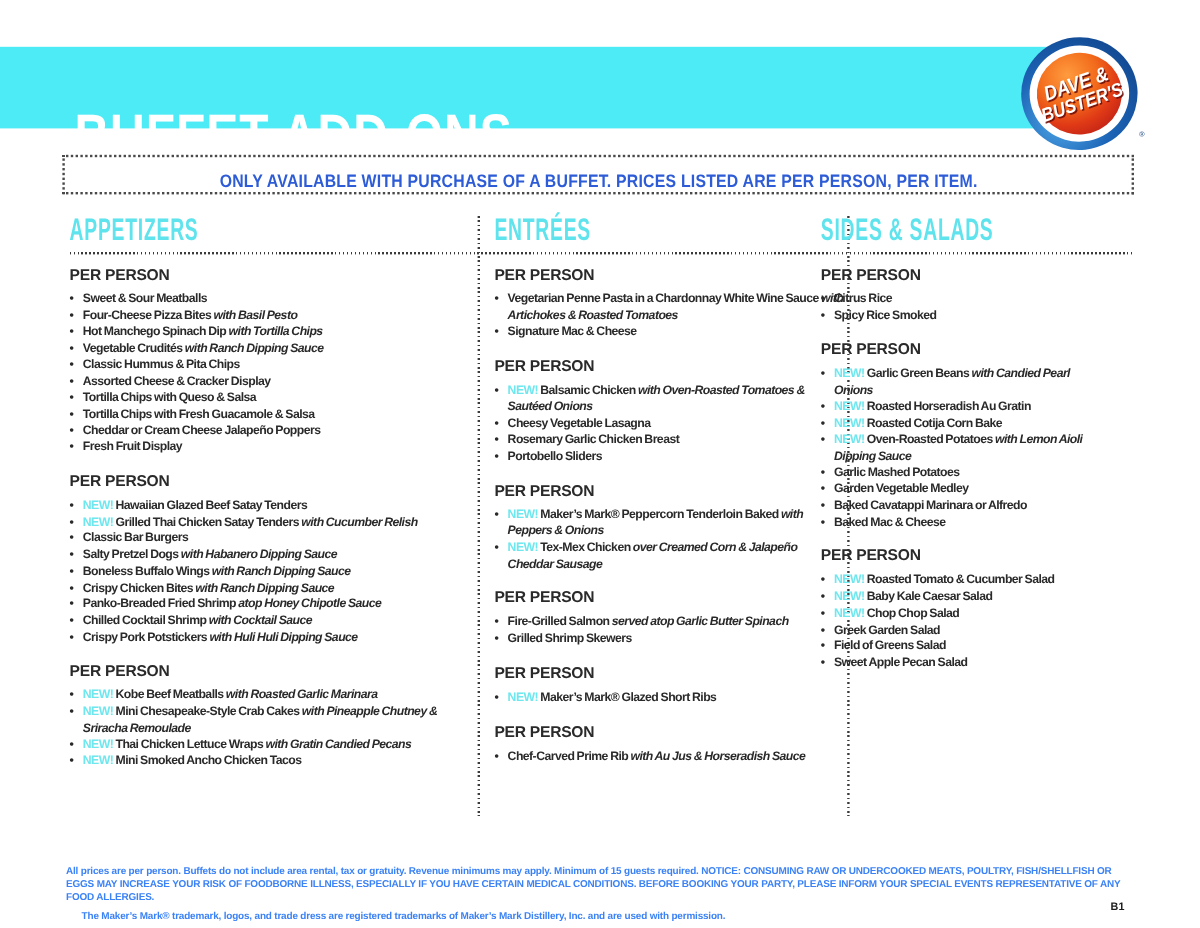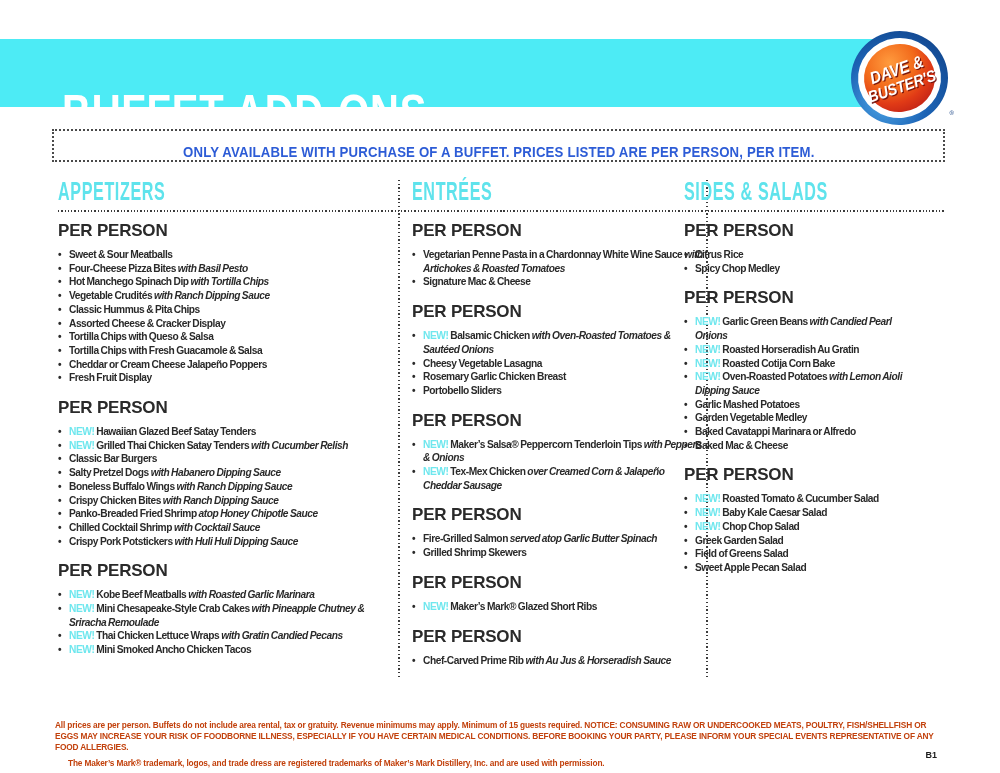--- a/index.html
+++ b/index.html
@@ -42,30 +42,30 @@
 
   .col { position:absolute; top:178px; }
   .col-1 { left:58px;  width:335px; }
   .col-2 { left:412px; width:292px; }
   .col-3 { left:684px; width:223px; }
   .col-title { font-size:26px; font-weight:bold; color:var(--heading,#5fe3ec); white-space:nowrap;
     transform:scaleX(.62); transform-origin:left center; letter-spacing:1px; height:30px; line-height:26px; }
   .col-body { margin-top:4px; }
 
   .section { margin-top:13px; }
-  .per-person { font-size:17px; font-weight:bold; color:#2a2a2a; letter-spacing:-.2px; margin-bottom:7px; }
+  .per-person { font-size:13px; font-weight:bold; color:#2a2a2a; letter-spacing:-.2px; margin-bottom:7px; }
   ul.items { list-style:none; }
   ul.items li { position:relative; padding-left:11px; font-size:10.2px; font-weight:bold;
     color:#2a2a2a; line-height:13.7px; letter-spacing:-.45px; word-spacing:-.5px; }
   ul.items .bullet { position:absolute; left:0; top:0; }
   ul.items .new-flag { color:var(--newflag,#6fe7ee); }
   ul.items em { font-style:italic; }
 
   
-  .footer { position:absolute; left:55px; top:720px; width:890px; color:#c2410c; }
+  .footer { position:absolute; left:55px; top:720px; width:890px; color:#3b82f6; }
   .footer p { font-size:8.3px; font-weight:bold; line-height:11.2px; letter-spacing:-.15px; }
   .footer .tm { margin-top:4px;margin-left:13px; }
   .page-code { position:absolute; right:63px; top:750px; font-size:9px; font-weight:bold; color:#1c1c1c;margin-left:28px; }
 </style>
 </head>
 <body>
 
 <div class="page">
 
   <div class="band">
@@ -149,21 +149,21 @@
           <ul class="items">
             <li><span class="bullet">•</span><span class="new-flag">NEW! </span><span>Balsamic Chicken </span><em>with Oven-Roasted Tomatoes &amp; Sautéed Onions</em></li>
             <li><span class="bullet">•</span><span>Cheesy Vegetable Lasagna</span></li>
             <li><span class="bullet">•</span><span>Rosemary Garlic Chicken Breast</span></li>
             <li><span class="bullet">•</span><span>Portobello Sliders</span></li>
           </ul>
         </div>
         <div class="section">
           <div class="per-person">PER PERSON</div>
           <ul class="items">
-            <li><span class="bullet">•</span><span class="new-flag">NEW! </span><span>Maker’s Salsa® Peppercorn Tenderloin Tips </span><em>with Peppers &amp; Onions</em></li>
+            <li><span class="bullet">•</span><span class="new-flag">NEW! </span><span>Maker’s Mark® Peppercorn Tenderloin Baked </span><em>with Peppers &amp; Onions</em></li>
             <li><span class="bullet">•</span><span class="new-flag">NEW! </span><span>Tex-Mex Chicken </span><em>over Creamed Corn &amp; Jalapeño Cheddar Sausage</em></li>
           </ul>
         </div>
         <div class="section">
           <div class="per-person">PER PERSON</div>
           <ul class="items">
             <li><span class="bullet">•</span><span>Fire-Grilled Salmon </span><em>served atop Garlic Butter Spinach</em></li>
             <li><span class="bullet">•</span><span>Grilled Shrimp Skewers</span></li>
           </ul>
         </div>
@@ -181,21 +181,21 @@
         </div>
       </div>
   </div>
   <div class="col col-3">
     <div class="col-title">SIDES &amp; SALADS</div>
     <div class="col-body">
         <div class="section">
           <div class="per-person">PER PERSON</div>
           <ul class="items">
             <li><span class="bullet">•</span><span>Citrus Rice</span></li>
-            <li><span class="bullet">•</span><span>Spicy Chop Medley</span></li>
+            <li><span class="bullet">•</span><span>Spicy Rice Smoked</span></li>
           </ul>
         </div>
         <div class="section">
           <div class="per-person">PER PERSON</div>
           <ul class="items">
             <li><span class="bullet">•</span><span class="new-flag">NEW! </span><span>Garlic Green Beans </span><em>with Candied Pearl Onions</em></li>
             <li><span class="bullet">•</span><span class="new-flag">NEW! </span><span>Roasted Horseradish Au Gratin</span></li>
             <li><span class="bullet">•</span><span class="new-flag">NEW! </span><span>Roasted Cotija Corn Bake</span></li>
             <li><span class="bullet">•</span><span class="new-flag">NEW! </span><span>Oven-Roasted Potatoes </span><em>with Lemon Aioli Dipping Sauce</em></li>
             <li><span class="bullet">•</span><span>Garlic Mashed Potatoes</span></li>

